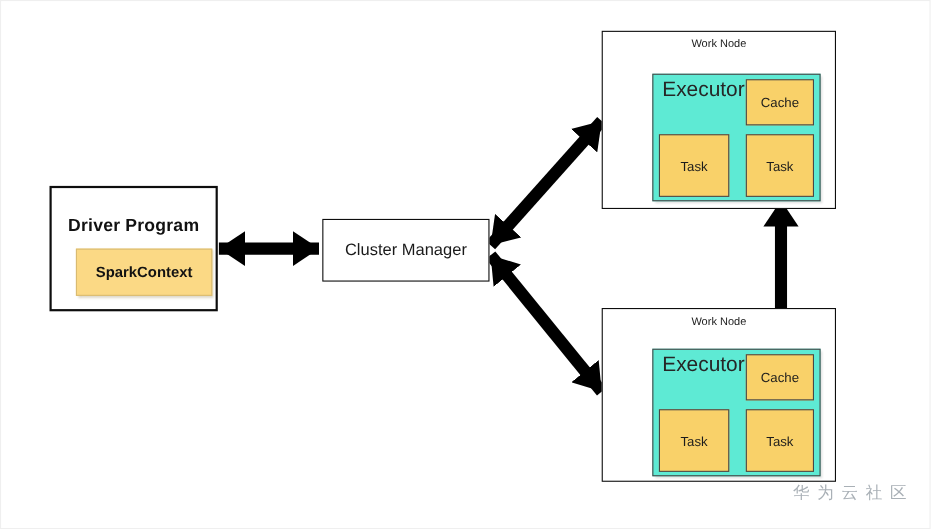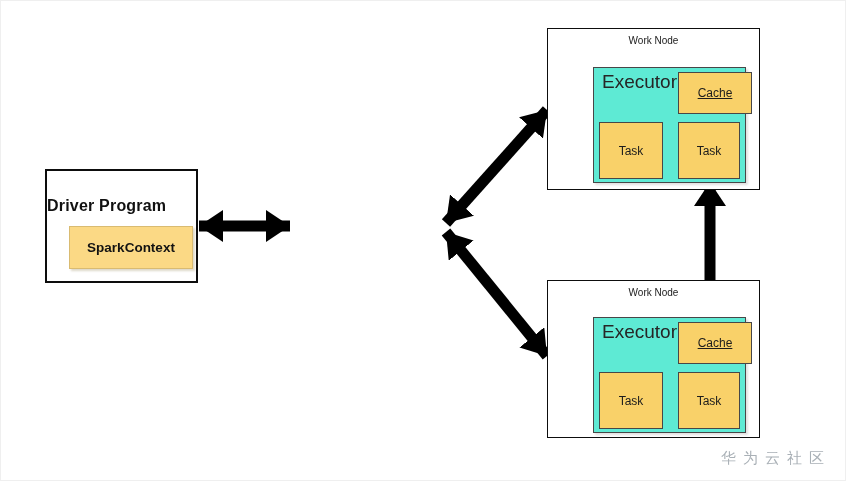--- a/index.html
+++ b/index.html
@@ -10,21 +10,21 @@
     border:1px solid #efefef;
   }
   
   .outline-box { position:absolute; background:#ffffff; border:1.5px solid #0d0d0d; }
   .driver-box  { left:44px;  top:168px; width:153px; height:114px; border-width:2px; }
   .cluster-box { left:292px; top:198px; width:152px; height:57px;
                  display:flex; align-items:center; justify-content:center; }
   .worknode-1  { left:546px; top:27px;  width:213px; height:162px; }
   .worknode-2  { left:546px; top:279px; width:213px; height:158px; }
 
-  .driver-title { margin-top:26px; font-size:16px; font-weight:bold; color:#111; letter-spacing:.2px; }
+  .driver-title { margin-top:26px; text-align:center; font-size:16px; font-weight:bold; color:#111; letter-spacing:.2px; }
   .cluster-label { font-size:15px; color:#1a1a1a; }
   .wn-title { margin-top:6px; text-align:center; font-size:10px; color:#1a1a1a; }
 
   
   .spark-box {
     position:absolute; left:22px; top:55px; width:124px; height:43px;
     background:#fbd985; border:1px solid #d9bb71;
     box-shadow:1.5px 1.5px 2px rgba(120,100,40,.25);
     display:flex; align-items:center; justify-content:center;
     font-size:13.5px; font-weight:bold; color:#121212;
@@ -35,32 +35,32 @@
     box-shadow:2px 2px 2px rgba(0,0,0,.12);
   }
   .worknode-1 .executor { top:38px; }
   .worknode-2 .executor { top:36px; }
   .exec-label { position:absolute; left:8px; top:3px; font-size:19px; color:#262626; }
   .cell {
     position:absolute; background:#f9d169; border:1.5px solid #474747;
     display:flex; align-items:center; justify-content:center;
     font-size:12px; color:#1c1c1c;
   }
-  .cache-box  { left:84px; top:4px;  width:74px; height:42px;text-decoration:underline; }
+  .cache-box  { left:84px; top:4px;  width:62px; height:42px; }
   .task-box-1 { left:5px;  top:54px; width:64px; height:57px; }
   .task-box-2 { left:84px; top:54px; width:62px; height:57px; }
 
   
   .arrow-layer { position:absolute; left:0; top:0; width:846px; height:481px; pointer-events:none; }
   .arrow-layer line { stroke:#000000; stroke-width:11; }
   .arrow-layer path { fill:#000000; }
 
   
   .watermark {
-    position:absolute; right:14px; bottom:12px;
+    position:absolute; right:14px; bottom:22px;
     font-size:15px; letter-spacing:7px; color:#a9b0b6;font-family:Liberation Serif, serif;
   }
 </style>
 </head>
 <body>
 
 <div class="canvas">
 
   <svg class="arrow-layer" viewBox="0 0 846 481">
     <defs>
@@ -75,20 +75,23 @@
     <line x1="445" y1="222" x2="546" y2="109" marker-start="url(#ah-start)" marker-end="url(#ah-end)"></line>
     <line x1="445" y1="231" x2="546" y2="355" marker-start="url(#ah-start)" marker-end="url(#ah-end)"></line>
     <line x1="709" y1="181" x2="709" y2="318" marker-start="url(#ah-start)" marker-end="url(#ah-end)"></line>
   </svg>
 
   <div class="outline-box driver-box">
     <div class="driver-title">Driver Program</div>
     <div class="spark-box">SparkContext</div>
   </div>
 
+  <div class="outline-box cluster-box">
+    <span class="cluster-label">Cluster Manager</span>
+  </div>
 
   <div class="outline-box worknode-1">
     <div class="wn-title">Work Node</div>
     <div class="executor">
       <div class="exec-label">Executor</div>
       <div class="cell cache-box">Cache</div>
       <div class="cell task-box-1">Task</div>
       <div class="cell task-box-2">Task</div>
     </div>
   </div>

